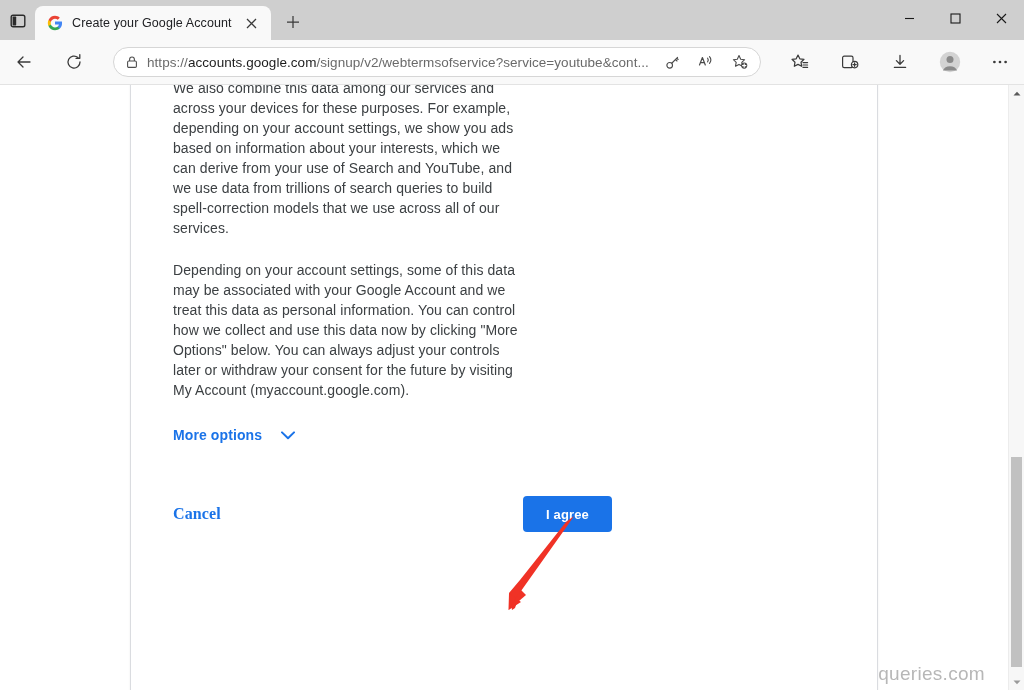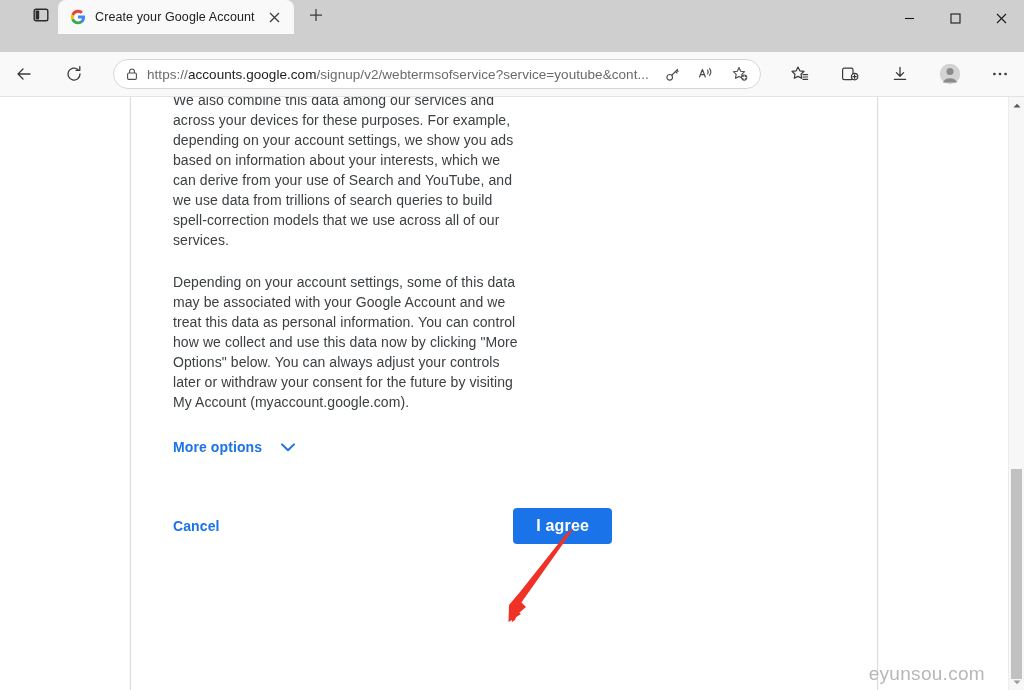--- a/index.html
+++ b/index.html
@@ -13,25 +13,25 @@
   
   #browser {
     width: 1024px; height: 690px;
     display: flex; flex-direction: column;
     background: #ffffff;
     position: relative;
   }
 
   
   .tabstrip {
-    height: 52px;
+    height: 40px;
     background: #cfcfcf;
     display: flex;
-    align-items: flex-start;
-    padding-left: 24px;
+    align-items: flex-end;
+    padding-left: 1px;
     position: relative;
     flex: none;
   }
   .tab-search-btn {
     width: 34px; height: 30px;
     display: flex; align-items: center; justify-content: center;
     margin-bottom: 4px;
     border-radius: 4px;
   }
   .tab {
@@ -188,36 +188,36 @@
     letter-spacing: .1px;
   }
   .actions {
     display: flex;
     align-items: center;
     margin-top: 52px;
     height: 36px;
   }
   .btn-cancel {
     color: #1a73e8;
-    font-size: 14px;
+    font-size: 16px;
     font-weight: 700;
     background: none;
     border: none;
     padding: 8px 8px;
     margin-left: -8px;
     border-radius: 4px;
-    font-family: Liberation Sans, sans-serif;
+    font-family: Liberation Serif, serif;
     letter-spacing: .1px;
   }
   .btn-agree {
     margin-left: auto;
     margin-right: 223px;
     background: #1a73e8;
     color: #ffffff;
-    font-size: 16px;
+    font-size: 13px;
     font-weight: 700;
     border: none;
     border-radius: 4px;
     height: 36px;
     padding: 0 23px;
     font-family: inherit;
     letter-spacing: .15px;
   }
 
   
@@ -424,21 +424,21 @@
 
         </div>
       </div>
 
       <svg class="arrow-svg" viewBox="0 0 100 105">
         <path d="M79 3 L70 16 L26 78 L20 95 L17 97 L14 80 L25 67 L71 9 Z" fill="#f03226"></path>
         <path d="M14 80 L13.5 97 L26 89 Z" fill="#f03226"></path>
         <path d="M13.5 97 L31 82 L26 77 Z" fill="#f03226"></path>
       </svg>
 
-      <div class="watermark">eyunsou.com</div>
+      <div class="watermark">queries.com</div>
     </div>
 
     <div class="scrollbar">
       <div class="sb-arrow">
         <svg width="8" height="5" viewBox="0 0 8 5">
           <path d="M0.5 4.4 L4 0.7 L7.5 4.4 Z" fill="#5a5a5a"></path>
         </svg>
       </div>
       <div class="sb-thumb"></div>
       <div class="sb-arrow bottom">

